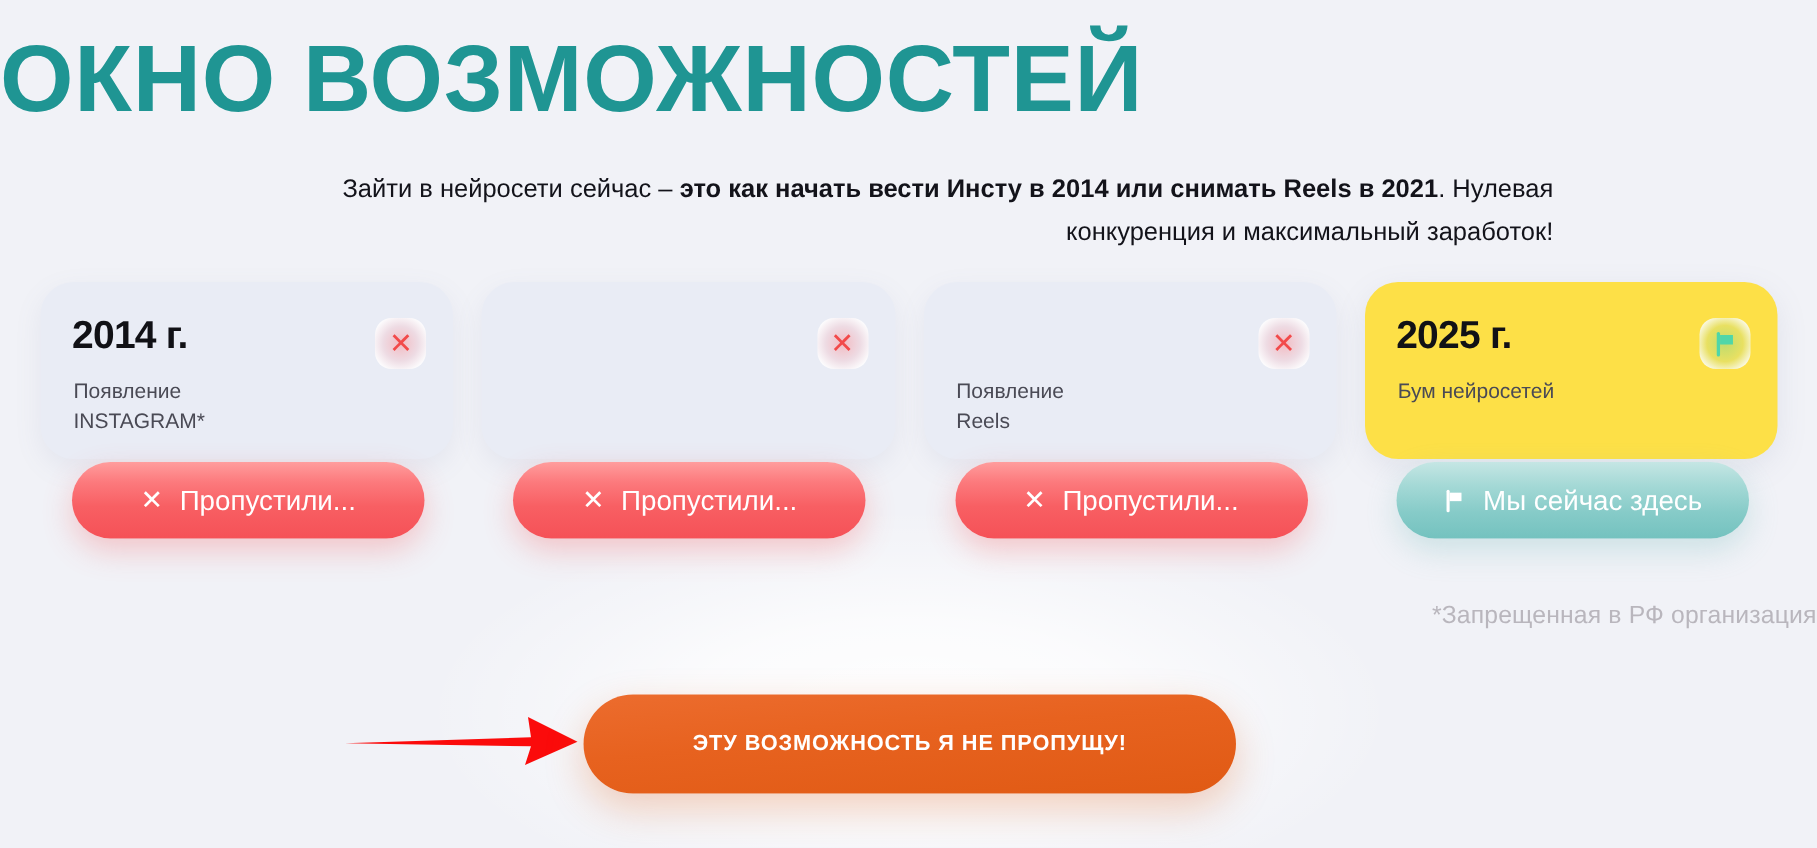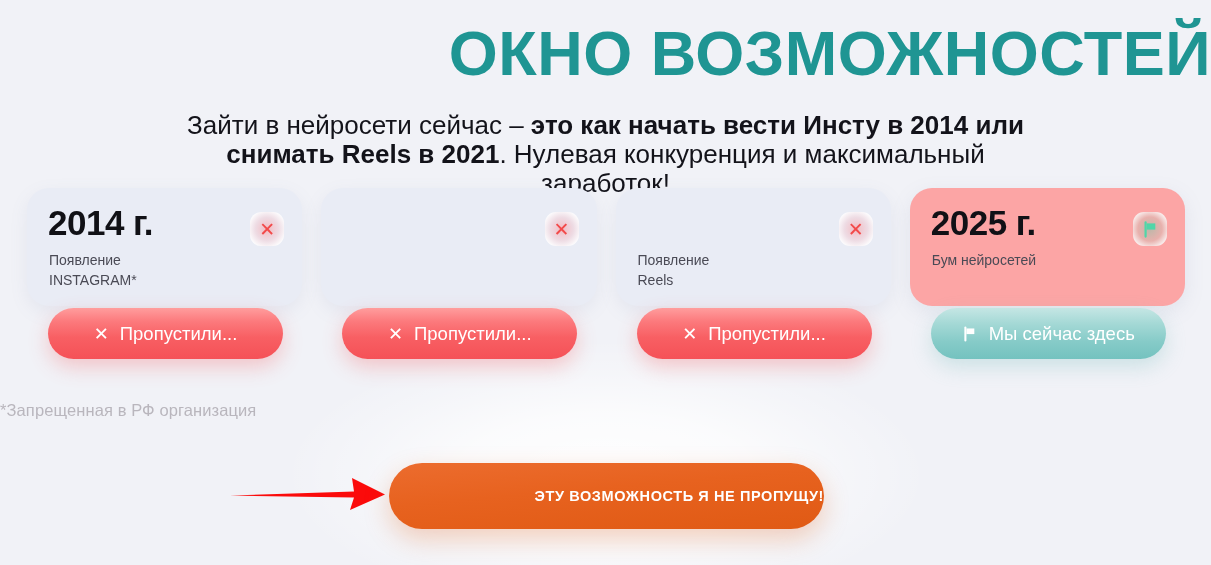--- a/index.html
+++ b/index.html
@@ -38,38 +38,38 @@
     width: 1211px;
     height: 565px;
   }
 
   
   .title {
     position: absolute;
     top: 17px;
     left: 0;
     width: 1211px;
-    text-align: right;
+    text-align: left;
     font-size: 63px;
     line-height: 72px;
     font-weight: 700;
     letter-spacing: 0.5px;
     color: #1f9593;
     white-space: nowrap;
   }
 
   
   .subtitle {
     position: absolute;
     top: 111px;
     left: 50%;
     transform: translateX(-50%);
     width: 860px;
-    text-align: center;
-    font-size: 26px;
+    text-align: right;
+    font-size: 17px;
     line-height: 29px;
     color: #13131a;
     font-weight: 400;
   }
   .subtitle b { font-weight: 700; }
 
   
   .cards {
     position: absolute;
     top: 188px;
@@ -82,29 +82,29 @@
 
   .card {
     position: relative;
     flex: 1 1 0;
     height: 118px;
     border-radius: 22px;
     background: #e9ecf5;
     box-shadow: 0 6px 18px rgba(120,130,165,0.10);
   }
   .card.current {
-    background: #fca5a5;
+    background: #fde047;
     box-shadow: 0 6px 20px rgba(120,130,165,0.13);
   }
 
   .card-year {
     position: absolute;
     left: 21px;
     top: 15px;
-    font-size: 35px;
+    font-size: 26px;
     line-height: 40px;
     font-weight: 700;
     color: #111116;
     letter-spacing: -0.5px;
     white-space: nowrap;
   }
   .card-desc {
     position: absolute;
     left: 22px;
     top: 62px;
@@ -182,40 +182,40 @@
     align-items: center;
   }
   .pill svg { display: block; }
 
   
   .footnote {
     position: absolute;
     top: 399px;
     left: 0;
     width: 1211px;
-    text-align: left;
+    text-align: right;
     font-size: 16.5px;
     line-height: 22px;
     color: #b9b6bd;
     letter-spacing: 0.1px;
   }
 
   
   .cta {
     position: absolute;
     left: 389px;
     top: 463px;
     width: 435px;
     height: 66px;
     border-radius: 33px;
     background: linear-gradient(175deg, #ec6c2e 0%, #e7621f 42%, #e05a14 100%);
     box-shadow: 0 10px 26px rgba(224,93,25,0.28);
     display: flex;
     align-items: center;
-    justify-content: flex-end;
+    justify-content: center;
     color: #ffffff;
     font-size: 14.5px;
     font-weight: 700;
     letter-spacing: 0.6px;
     white-space: nowrap;
   }
 
   
   .arrow {
     position: absolute;

